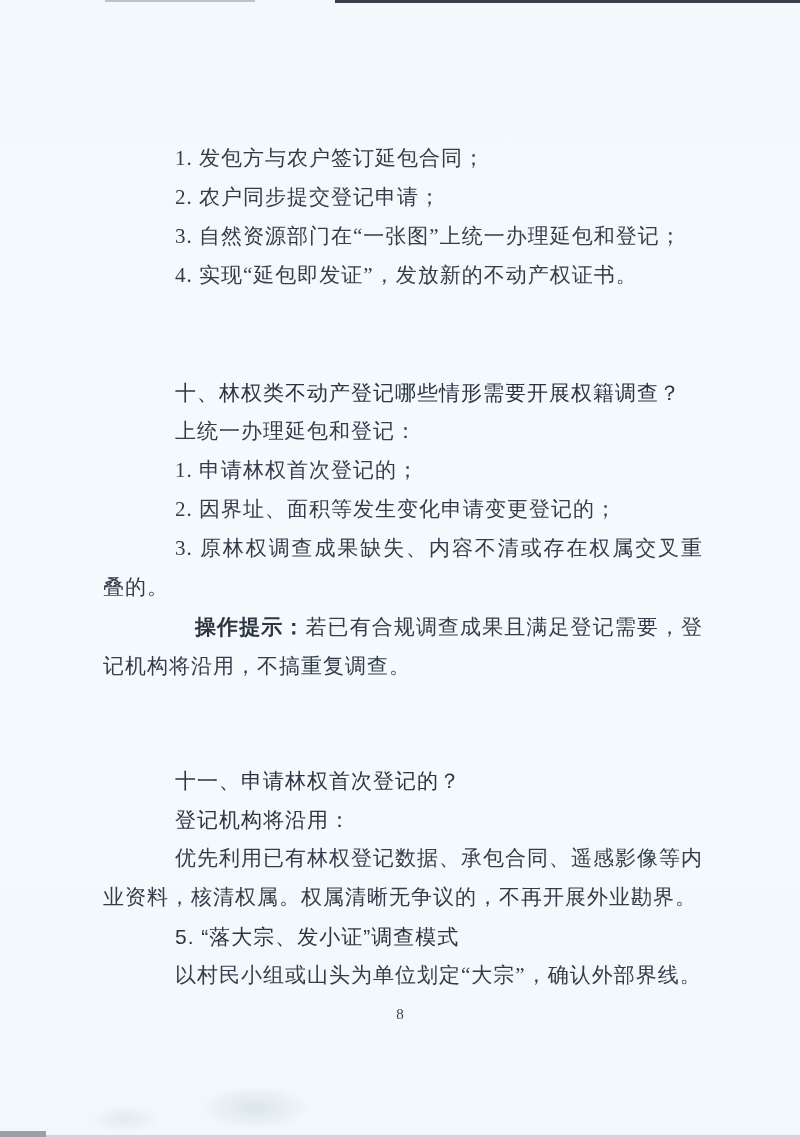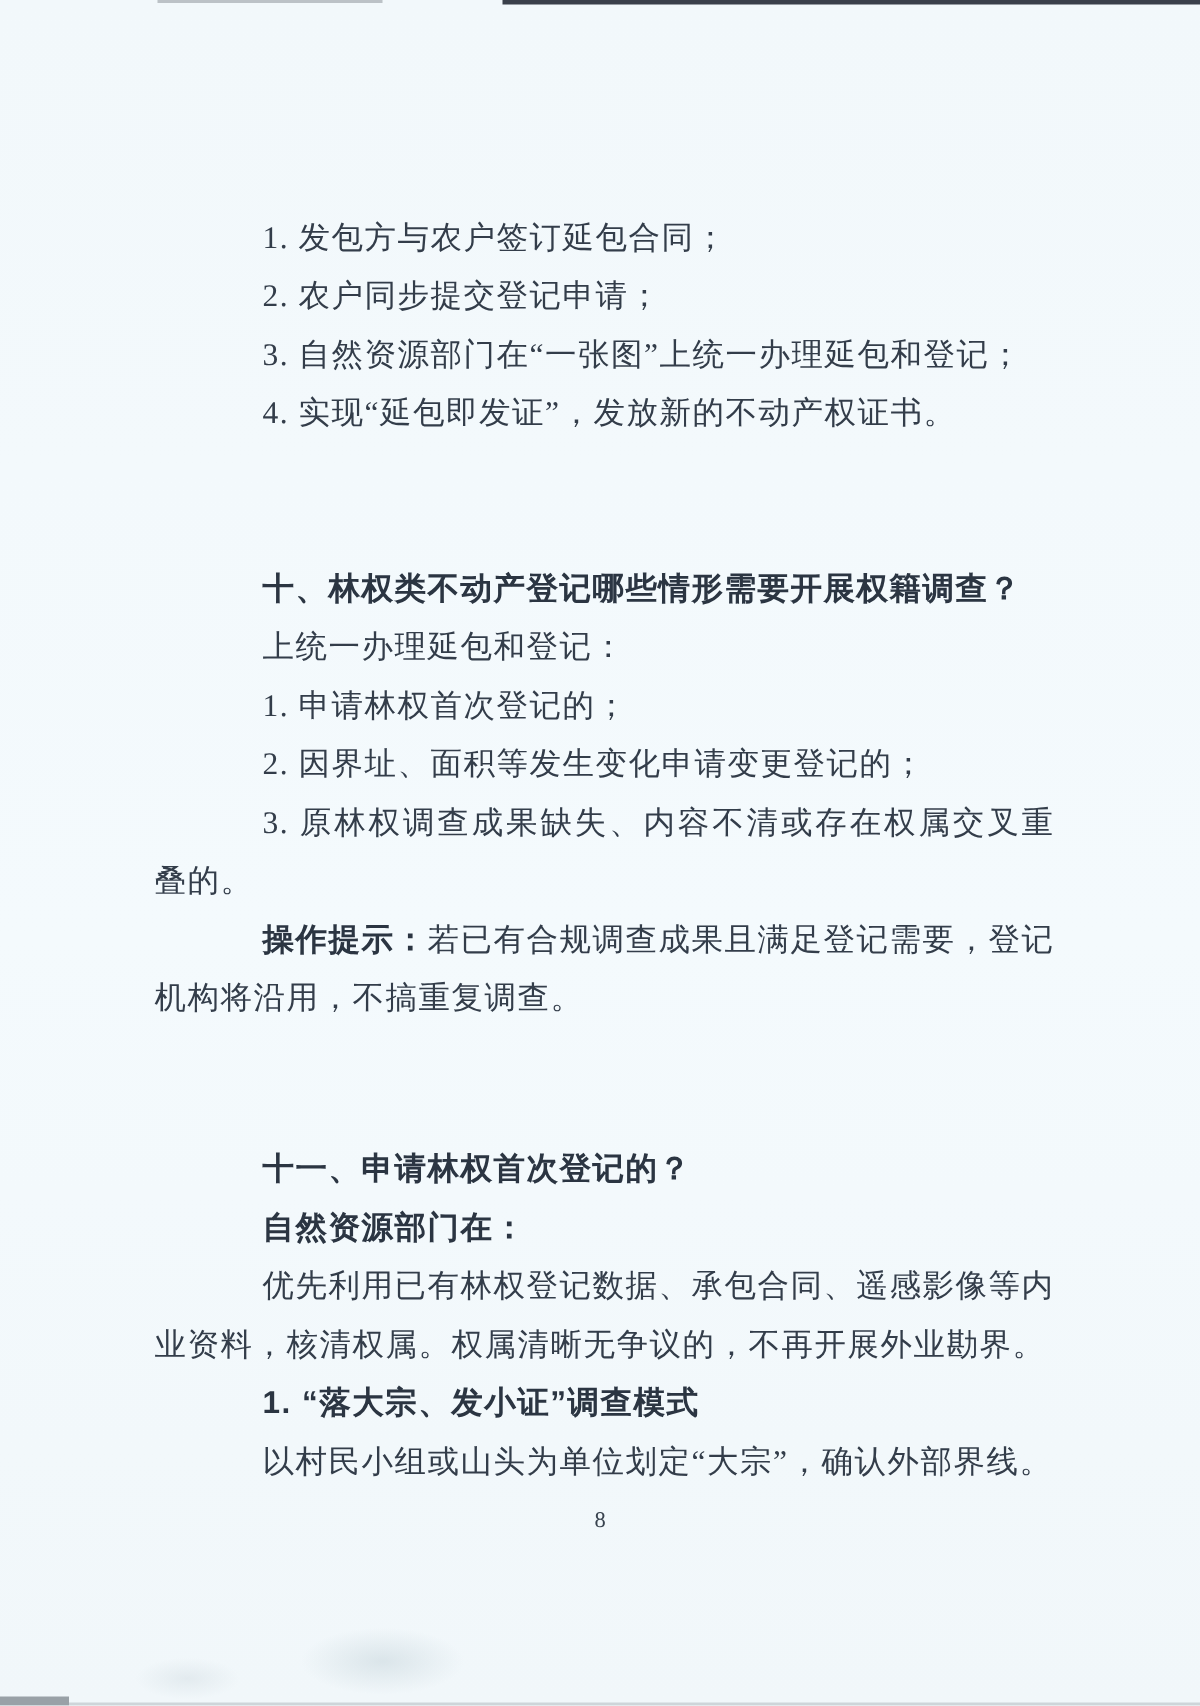--- a/index.html
+++ b/index.html
@@ -18,27 +18,28 @@
     left:103px;top:139px;
     width:600px;
     font-size:21px;
     line-height:39px;
     letter-spacing:1px;
     text-align:justify;
   }
   .content p{margin:0;text-indent:72px;}
   .hd{
     font-family:"Liberation Sans","DejaVu Sans",sans-serif;
-    font-weight:bold;
+    font-weight:normal;
     color:#2b3542;
   }
   .lbl{
     font-family:"Liberation Sans","DejaVu Sans",sans-serif;
     font-weight:bold;
     color:#2b3542;
+    margin-left:20px;
   }
   .gap-lg{height:78px;}
   .gap-lg2{height:75px;}
   .page-number{
     position:absolute;
     left:0;top:1006px;width:100%;
     text-align:center;
     font-size:15px;
     color:#39434f;
   }
@@ -88,23 +89,23 @@
     <p class="hd">十、林权类不动产登记哪些情形需要开展权籍调查？</p>
     <p>上统一办理延包和登记：</p>
     <p>1. 申请林权首次登记的；</p>
     <p>2. 因界址、面积等发生变化申请变更登记的；</p>
     <p>3. 原林权调查成果缺失、内容不清或存在权属交叉重叠的。</p>
     <p><span class="lbl">操作提示：</span><span>若已有合规调查成果且满足登记需要，登记机构将沿用，不搞重复调查。</span></p>
 
     <div class="gap-lg2"></div>
 
     <p class="hd">十一、申请林权首次登记的？</p>
-    <p class="hd">自然资源部门在：</p>
+    <p class="hd">登记机构将沿用：</p>
     <p>优先利用已有林权登记数据、承包合同、遥感影像等内业资料，核清权属。权属清晰无争议的，不再开展外业勘界。</p>
-    <p class="hd">1. “落大宗、发小证”调查模式</p>
+    <p class="hd">5. “落大宗、发小证”调查模式</p>
     <p>以村民小组或山头为单位划定“大宗”，确认外部界线。</p>
 
   </div>
 
   <div class="page-number">8</div>
 
   <div class="smudge-a"></div>
   <div class="smudge-b"></div>
   <div class="bottom-line"></div>
   <div class="bottom-strip"></div>

